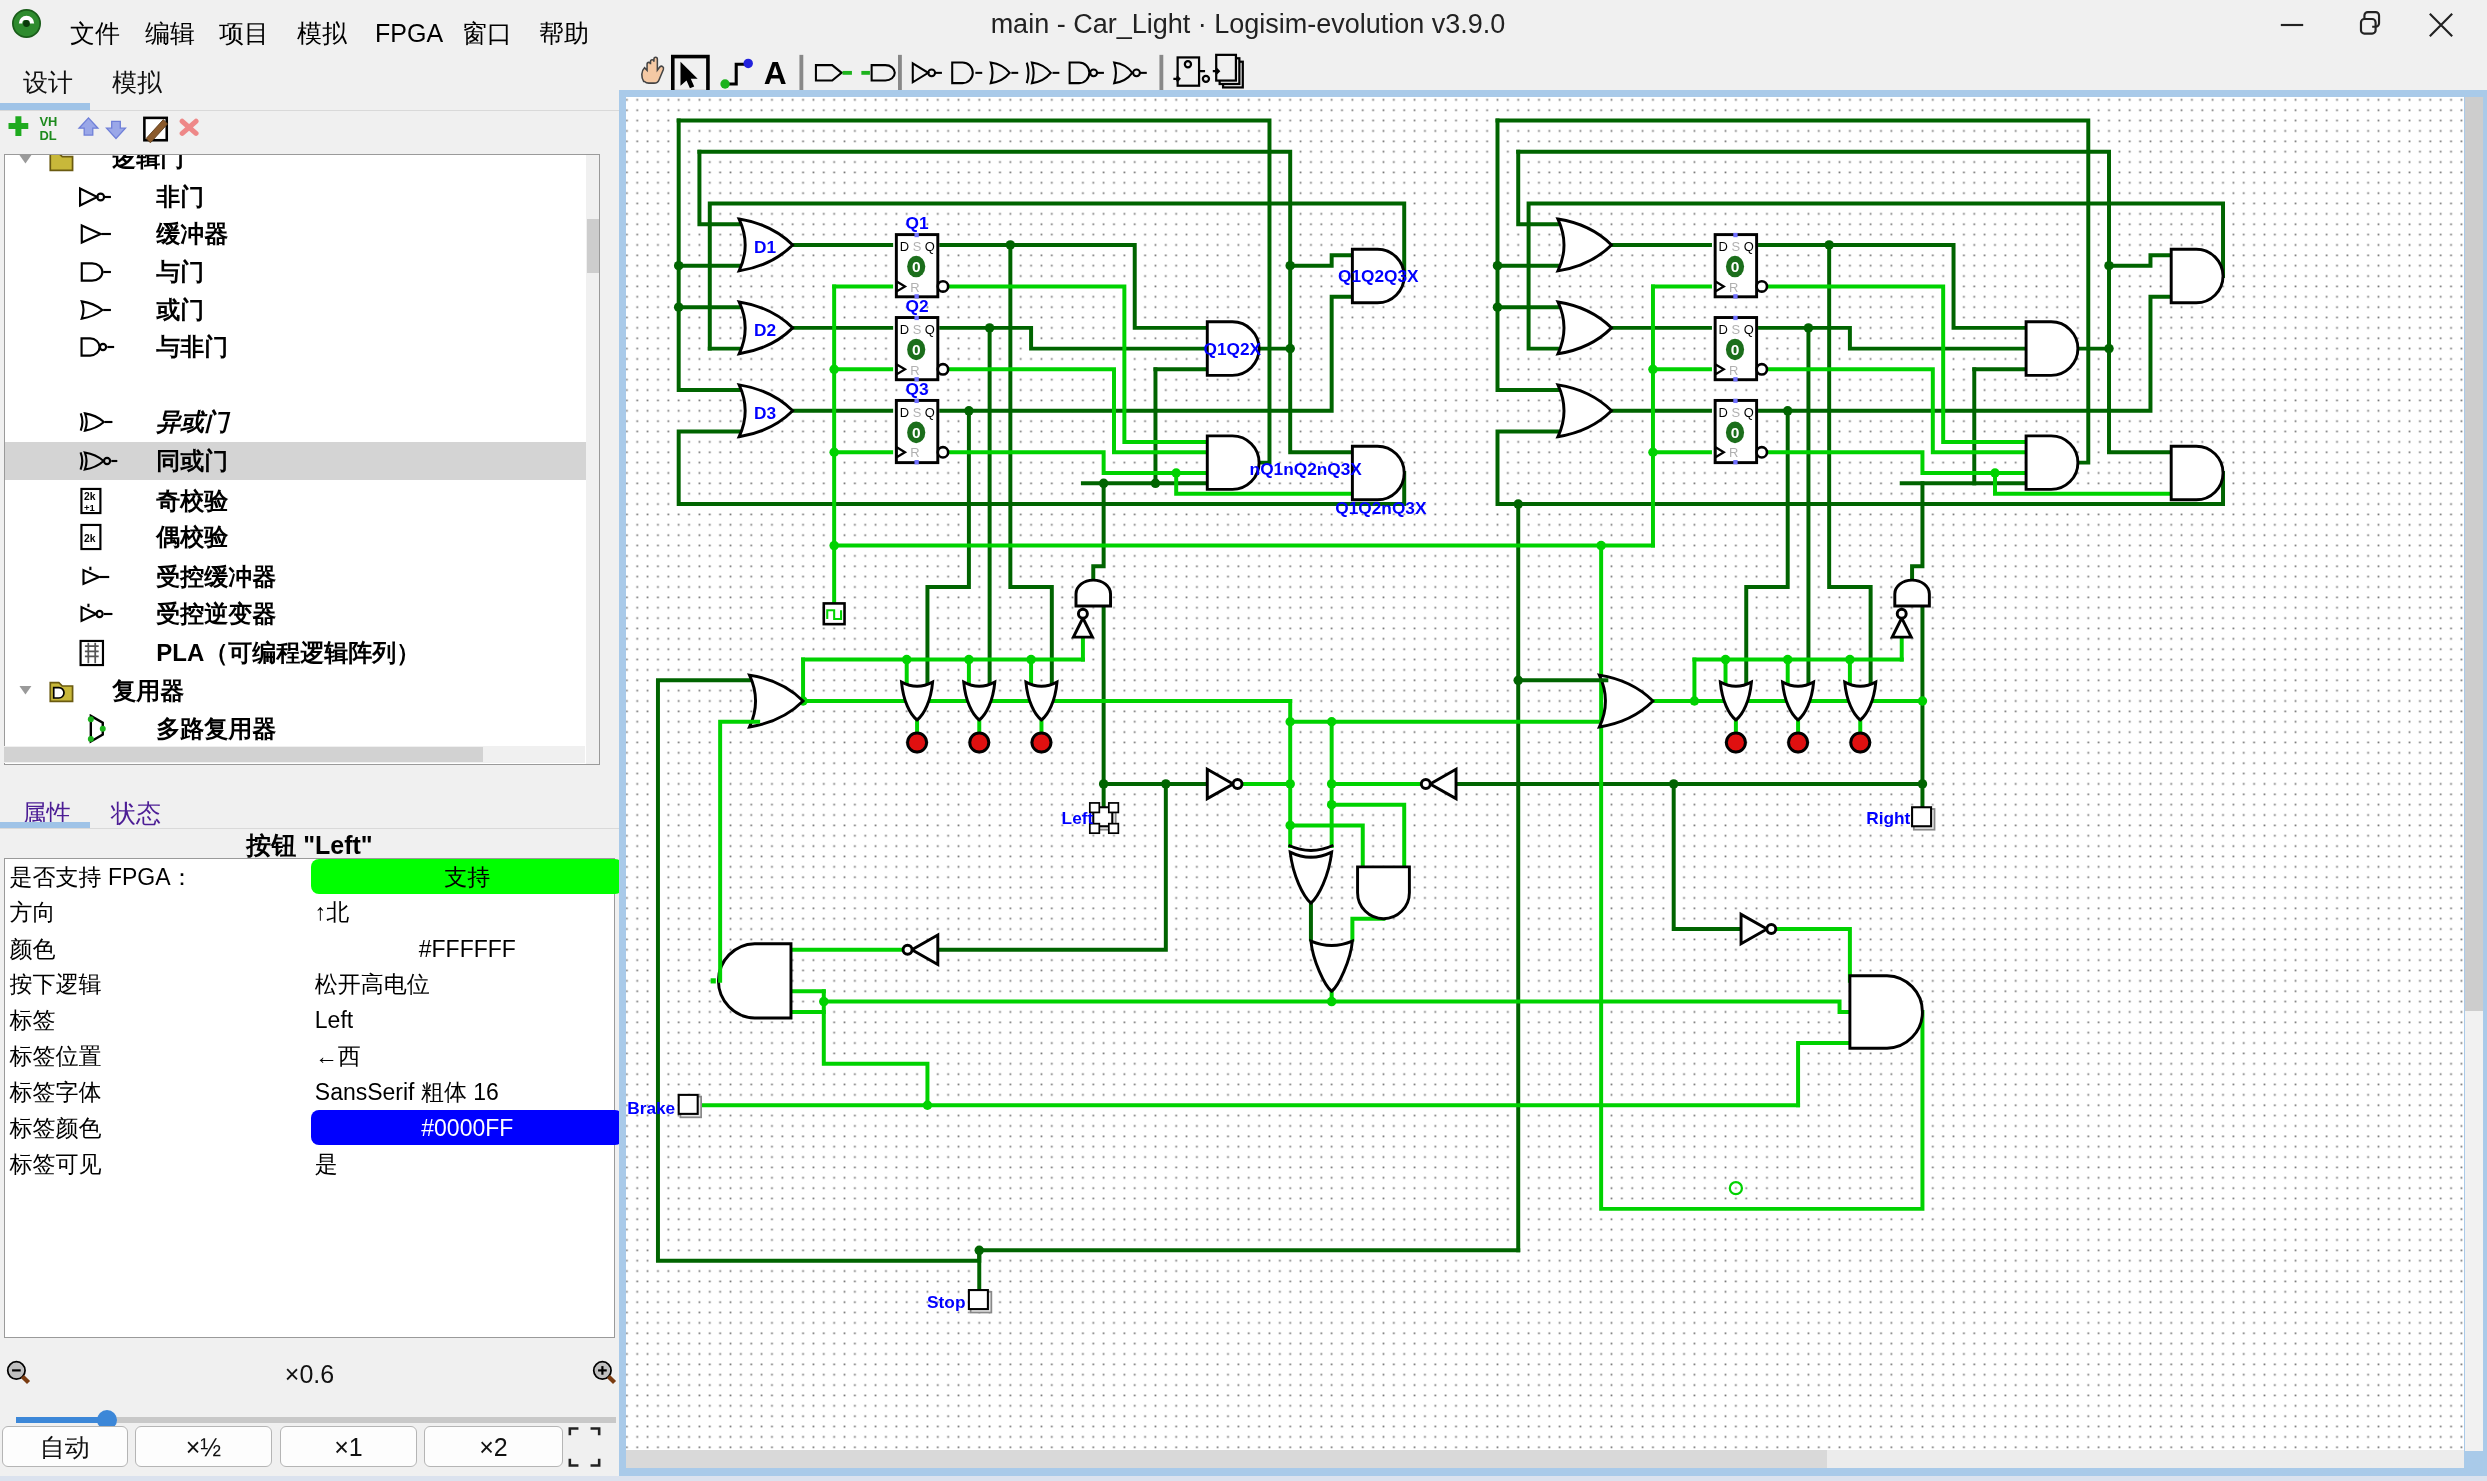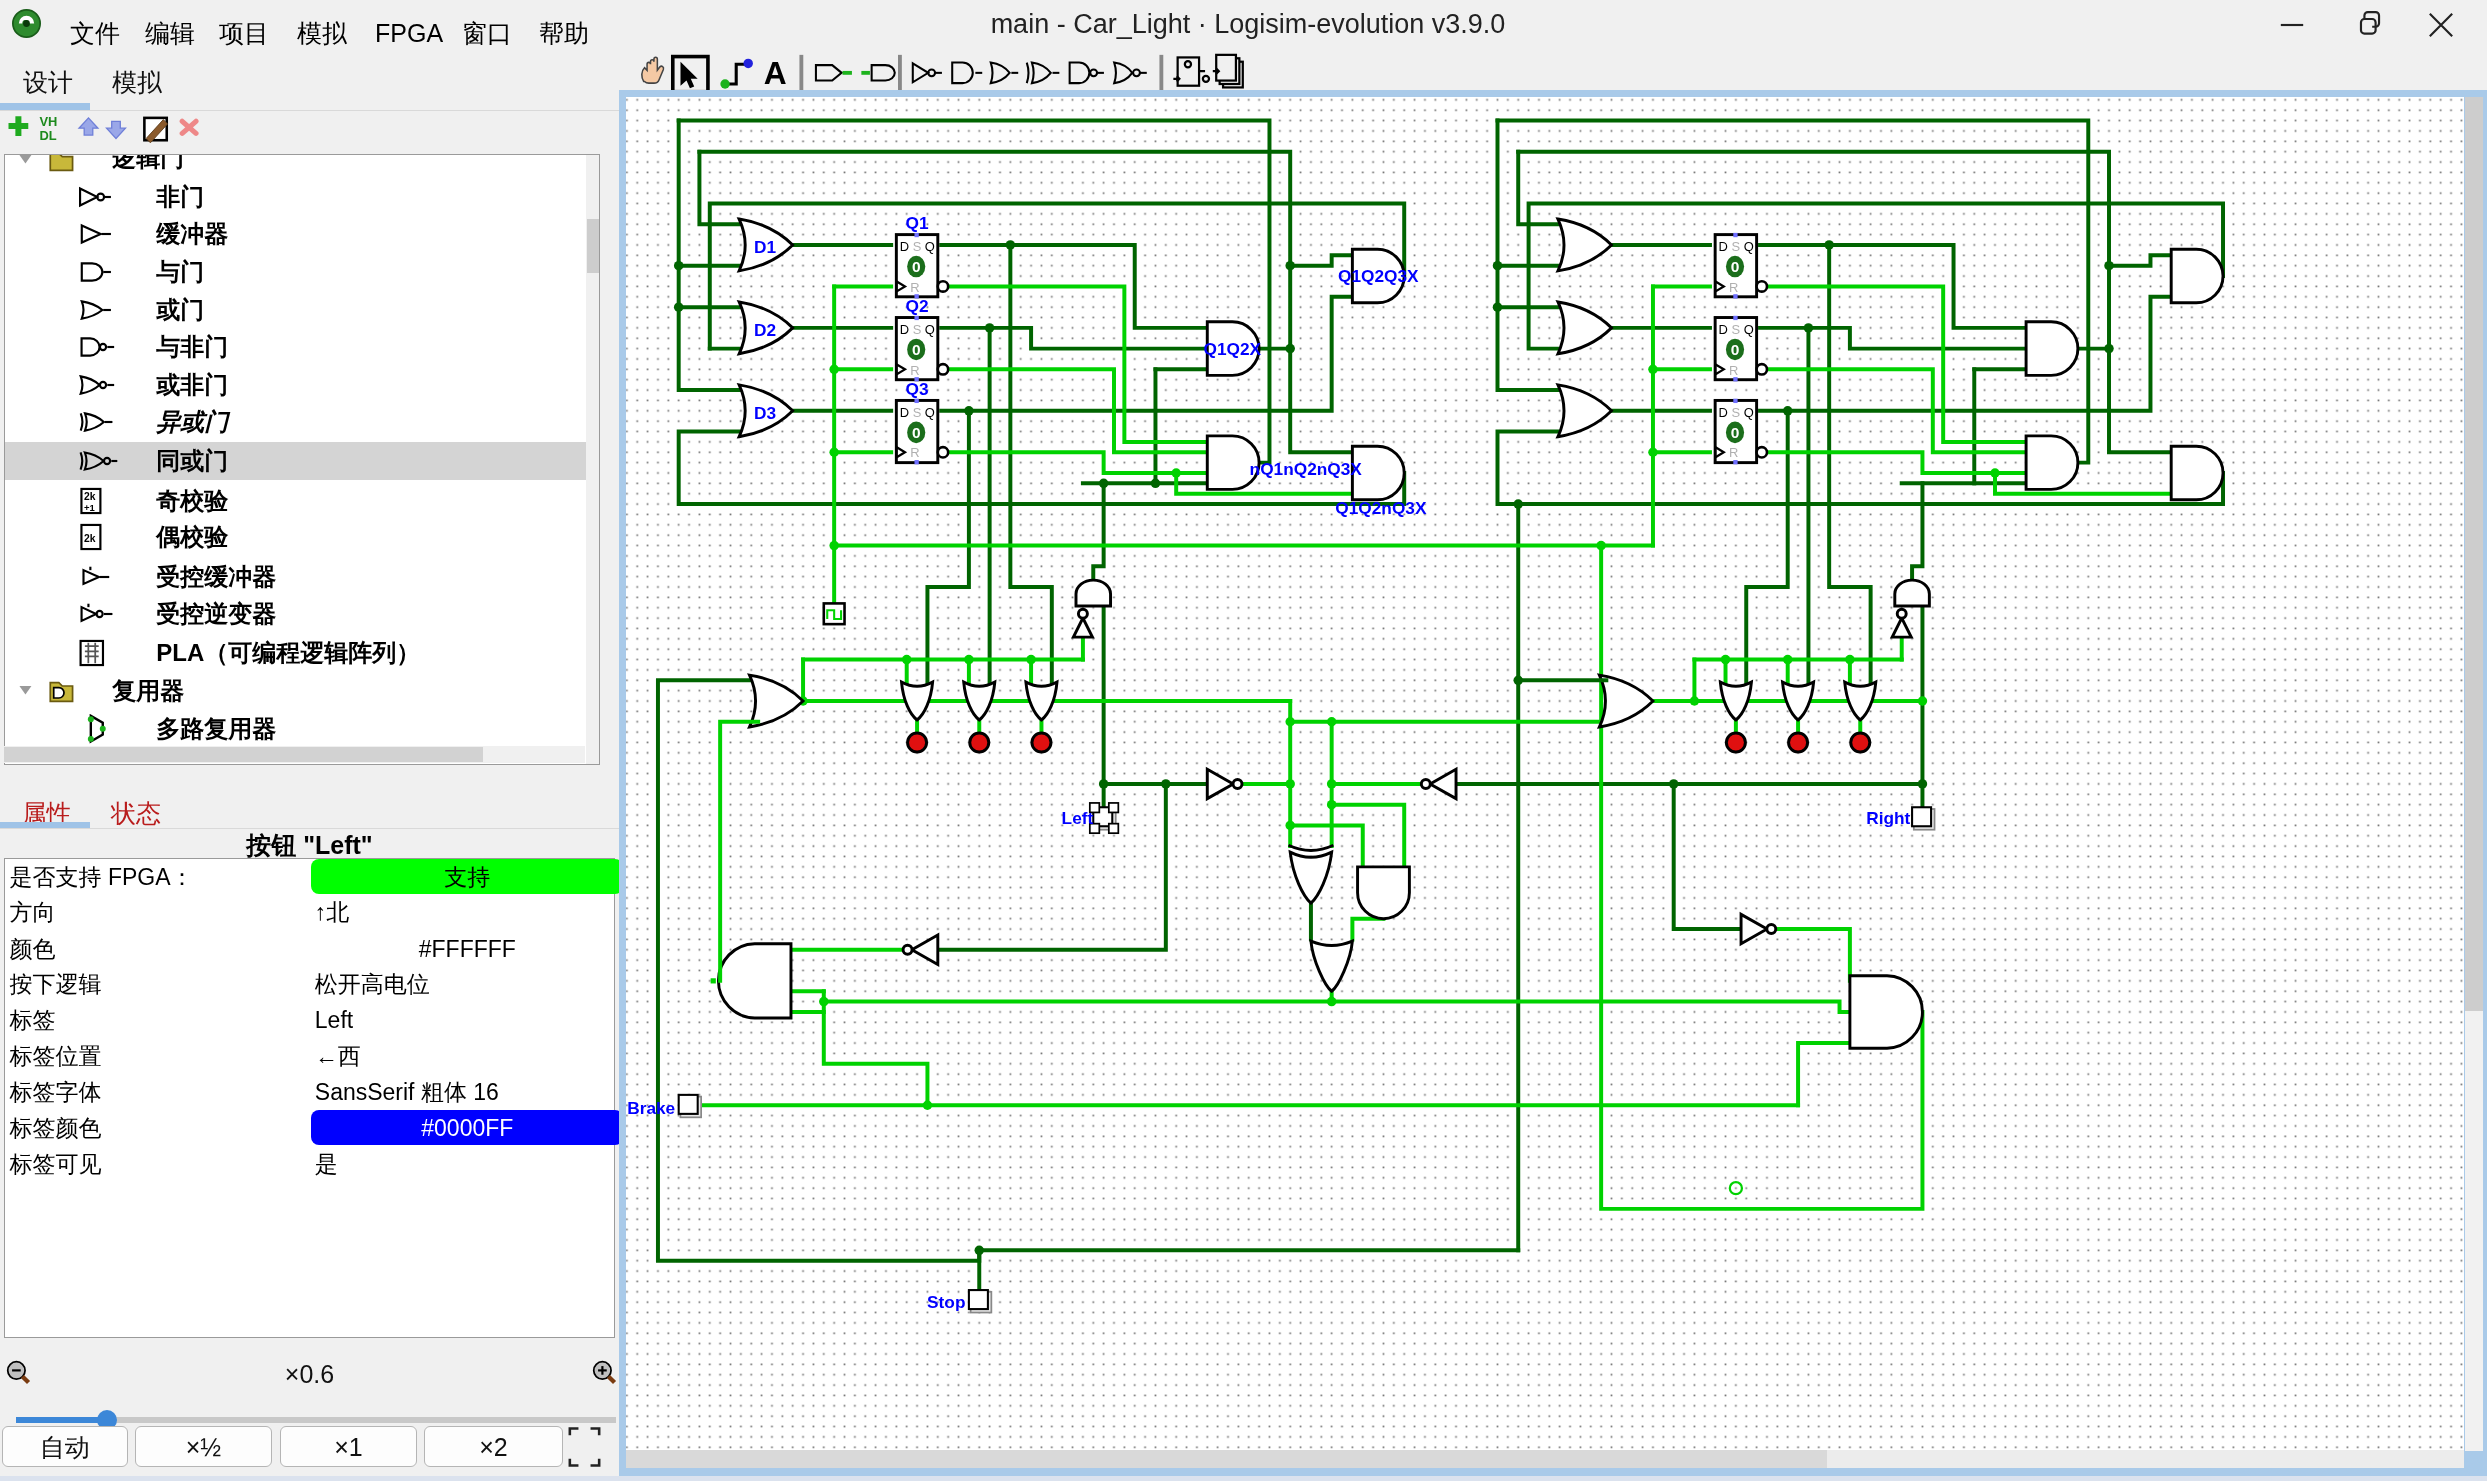--- a/index.html
+++ b/index.html
@@ -21,21 +21,21 @@
 
 #tree { position:absolute; left:4.3px; top:154px; width:596px; height:611px; background:#fff; border:0.9px solid #9a9a9a; overflow:hidden; }
 .trow { position:absolute; left:0; width:100%; height:38px; font-size:24px; font-weight:bold; color:#000; white-space:nowrap; }
 .trow .txt { position:absolute; top:50%; transform:translateY(-50%);margin-left:38px; }
 .tsel { position:absolute; left:0; width:100%; height:38px; background:#d4d4d4; }
 #vsb { position:absolute; left:581px; top:0px; width:15.6px; height:611px; background:#f0f0f0; }
 #vsbt { position:absolute; left:0.9px; top:64px; width:14px; height:54px; background:#cdcdcd; }
 #hsb { position:absolute; left:4.3px; top:746px; width:581px; height:17.3px; background:#f0f0f0; }
 #hsbt { position:absolute; left:0px; top:0.9px; width:479px; height:15.6px; background:#d2d2d2; }
 
-.atab { position:absolute; font-size:25px; color:#b91c1c; }
+.atab { position:absolute; font-size:25px; color:#4c1d95; }
 #attrline { position:absolute; left:0; top:822px; width:90px; height:7px; background:#9fc3e7; }
 #attrsep { position:absolute; left:0; top:828px; width:619px; height:0.9px; background:#d9d9d9; }
 #attrtitle { position:absolute; left:0px; top:833px; width:619px; height:25px; line-height:25px; text-align:center; font-size:25px; font-weight:bold; color:#000; }
 
 #props { position:absolute; left:4.3px; top:858px; width:611px; height:480px; background:#fff; border:0.9px solid #9a9a9a; }
 .prow { position:absolute; left:0; width:100%; height:35px; }
 .plab { position:absolute; left:4.3px; top:50%; transform:translateY(-50%); font-size:23px; color:#000; white-space:nowrap; }
 .pval { position:absolute; left:306px; width:312px; height:100%;border-radius:8px; }
 .pvt { position:absolute; top:50%; transform:translateY(-50%); font-size:23px; color:#000; white-space:nowrap; }
 
@@ -176,28 +176,20 @@
         </svg>
         <span class="txt" style="left:113px;">或门</span>
       </div>
  <div class="trow" style="top:173px;">
         <svg style="position:absolute;left:73px;top:7px" width="38" height="24" viewBox="0 0 44 28">
           <path d="M4 4 h10 a11 10 0 0 1 0 20 h-10 z" fill="none" stroke="#000" stroke-width="2.5"></path>
           <circle cx="29" cy="14" r="3.6" fill="none" stroke="#000" stroke-width="2.5"></circle>
           <line x1="34" y1="14" x2="42" y2="14" stroke="#000" stroke-width="2.5"></line>
         </svg>
         <span class="txt" style="left:113px;">与非门</span>
-      </div>
- <div class="trow" style="top:211px;">
-        <svg style="position:absolute;left:73px;top:7px" width="38" height="24" viewBox="0 0 44 28">
-          <path d="M3 4 q4 10 0 20 q13-2 22-10 q-9-8-22-10 z" fill="none" stroke="#000" stroke-width="2.5"></path>
-          <circle cx="29" cy="14" r="3.6" fill="none" stroke="#000" stroke-width="2.5"></circle>
-          <line x1="34" y1="14" x2="42" y2="14" stroke="#000" stroke-width="2.5"></line>
-        </svg>
-        <span class="txt" style="left:113px;">或非门</span>
       </div>
  <div class="trow" style="top:248px;font-style:italic;">
         <svg style="position:absolute;left:73px;top:7px" width="38" height="24" viewBox="0 0 44 28">
           <path d="M8 4 q4 10 0 20 q13-2 22-10 q-9-8-22-10 z M3 4 q4 10 0 20" fill="none" stroke="#000" stroke-width="2.5"></path>
           <line x1="31" y1="14" x2="40" y2="14" stroke="#000" stroke-width="2.5"></line>
         </svg>
         <span class="txt" style="left:113px;">异或门</span>
       </div>
  <div class="trow" style="top:287px;">
         <svg style="position:absolute;left:73px;top:7px" width="41" height="24" viewBox="0 0 48 28">

